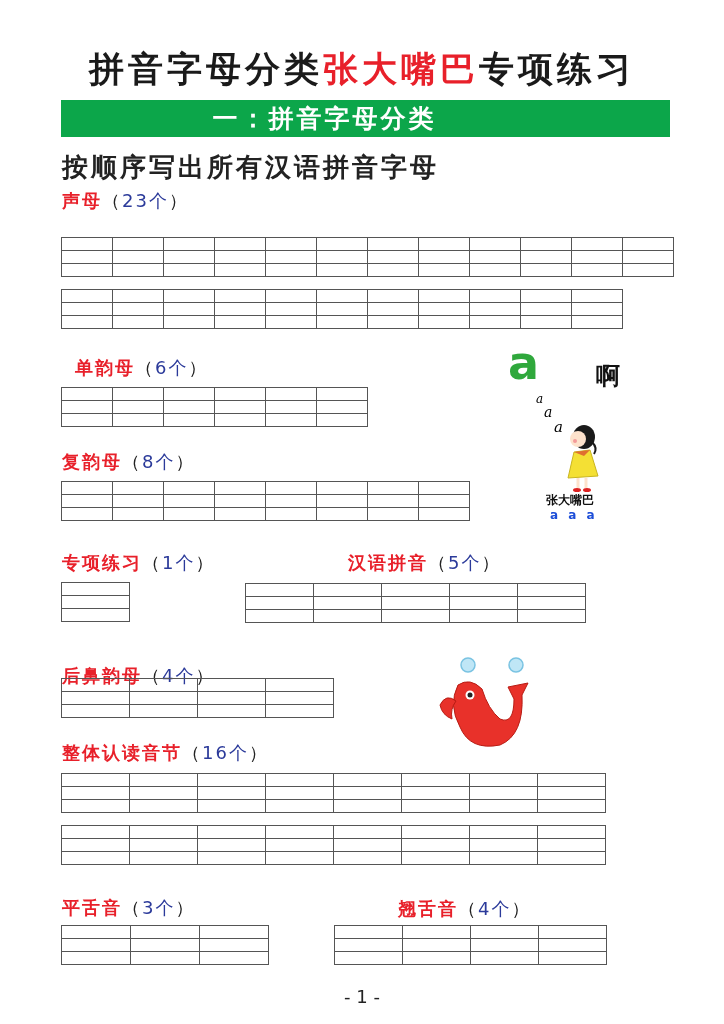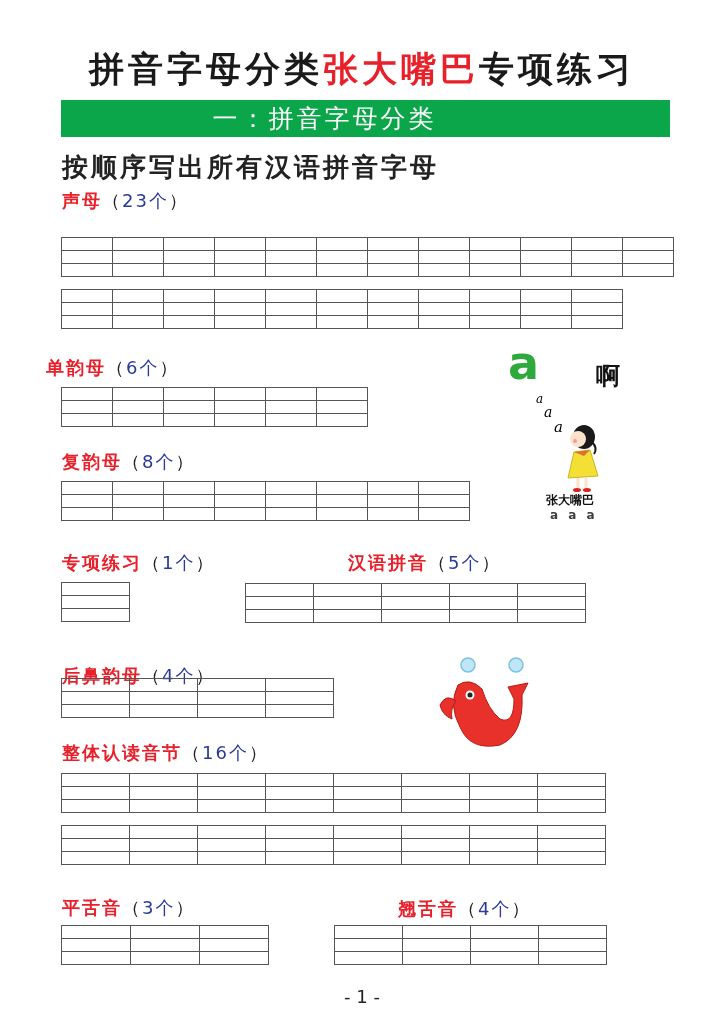--- a/index.html
+++ b/index.html
@@ -4,21 +4,21 @@
 <style>
   html, body { margin: 0; padding: 0; background: #ffffff; }
   body { width: 724px; height: 1024px; position: relative; overflow: hidden;
          font-family: "DejaVu Serif", "Liberation Serif", serif; }
   .abs { position: absolute; }
   .title { left: 0; width: 724px; top: 44px; text-align: center; font-size: 35px; font-weight: bold;
            color: #1a1a1a; letter-spacing: 4px; line-height: 50px; }
   .title .red { color: #e8202a; }
   .banner { left: 61px; top: 100px; width: 609px; height: 37px; background: #0ca64a; }
   .banner span { position: absolute; left: 0; width: 100%; top: 0; line-height: 37px; text-align: center;
-                 color: #fff; font-size: 25px; font-weight: normal; letter-spacing: 3px; padding-right: 82px; box-sizing: border-box; }
+                 color: #fff; font-size: 25px; font-weight: bold; letter-spacing: 3px; padding-right: 82px; box-sizing: border-box; }
   .heading { left: 62px; top: 150px; font-size: 26px; font-weight: bold; color: #222; letter-spacing: 3px; }
   .label { font-size: 18px; font-weight: bold; color: #e8202a; letter-spacing: 2px; white-space: nowrap; }
   .label .paren { color: #222; font-weight: normal; font-family: "DejaVu Sans", sans-serif; }
   .label .count { color: #2b3a9a; font-family: "DejaVu Sans", sans-serif; font-weight: normal; }
   .grid { display: flex; border-left: 1.5px solid #555; }
   .cell { width: 50px; height: 40px; border-right: 1.5px solid #555; box-sizing: border-box;
           display: flex; flex-direction: column; }
   .cell .line { flex: 1; border-top: 1.5px solid #555; }
   .cell .line:last-child { border-bottom: 1.5px solid #555; }
   .page-num { left: 0; width: 724px; top: 986px; text-align: center; font-family: "DejaVu Sans", sans-serif; font-size: 18px; color: #222; }
@@ -150,21 +150,21 @@
       <div class="line"></div>
       <div class="line"></div>
     </div>
     <div class="cell" style="width: 51px;">
       <div class="line"></div>
       <div class="line"></div>
       <div class="line"></div>
     </div>
   </div>
 
-<div class="abs label" style="left:46px; top:356px;text-align:right;"><span>单韵母</span><span class="paren">（</span><span class="count">6个</span><span class="paren">）</span></div>
+<div class="abs label" style="left:75px; top:356px;text-align:right;"><span>单韵母</span><span class="paren">（</span><span class="count">6个</span><span class="paren">）</span></div>
 <div class="abs grid" style="left:61px; top:387px;">
     <div class="cell" style="width: 51px;">
       <div class="line"></div>
       <div class="line"></div>
       <div class="line"></div>
     </div>
     <div class="cell" style="width: 51px;">
       <div class="line"></div>
       <div class="line"></div>
       <div class="line"></div>
@@ -436,21 +436,21 @@
     <circle cx="13" cy="19" r="2" fill="#f49a9a"></circle>
     <path d="M30 20 q6 6 2 12" stroke="#1a1a1a" stroke-width="2" fill="none"></path>
     <path d="M12 30 L28 28 L36 54 L6 56 Z" fill="#f4e034" stroke="#c9b520" stroke-width="1"></path>
     <path d="M12 30 L22 34 L28 28" fill="#e07030"></path>
     <line x1="16" y1="56" x2="16" y2="66" stroke="#fde2cc" stroke-width="3"></line>
     <line x1="24" y1="56" x2="24" y2="66" stroke="#fde2cc" stroke-width="3"></line>
     <ellipse cx="15" cy="68" rx="4" ry="2" fill="#d22"></ellipse>
     <ellipse cx="25" cy="68" rx="4" ry="2" fill="#d22"></ellipse>
   </svg>
   <div class="abs" style="left:46px; top:150px; font-family:'DejaVu Sans',sans-serif; font-weight:bold; font-size:12px; color:#111;">张大嘴巴</div>
-  <div class="abs" style="left:50px; top:166px; font-family:'DejaVu Sans',sans-serif; font-weight:bold; font-size:12px; color:#404040; word-spacing:6px;">a a a</div>
+  <div class="abs" style="left:50px; top:166px; font-family:'DejaVu Sans',sans-serif; font-weight:bold; font-size:12px; color:#1d4ed8; word-spacing:6px;">a a a</div>
 </div>
 
 <svg class="abs img-fish" viewBox="0 0 105 105">
   <circle cx="38" cy="10" r="7" fill="#bfe6f6" stroke="#7ac3e2" stroke-width="1.5"></circle>
   <circle cx="86" cy="10" r="7" fill="#bfe6f6" stroke="#7ac3e2" stroke-width="1.5"></circle>
   <path d="M28 30 q12 -8 24 4 q6 20 18 30 q14 6 14 -20 l-6 -12 q10 -2 20 -4 l-6 12 q2 40 -22 50 q-30 6 -40 -18 q-12 -22 -2 -42 z" fill="#e8312a" stroke="#b81c14" stroke-width="1"></path>
   <path d="M10 50 q6 -12 16 -4 q-6 8 -4 18 q-10 -4 -12 -14 z" fill="#e8312a" stroke="#b81c14" stroke-width="1"></path>
   <circle cx="40" cy="40" r="4.5" fill="#fff"></circle>
   <circle cx="40" cy="40" r="2.5" fill="#222"></circle>
 </svg>

